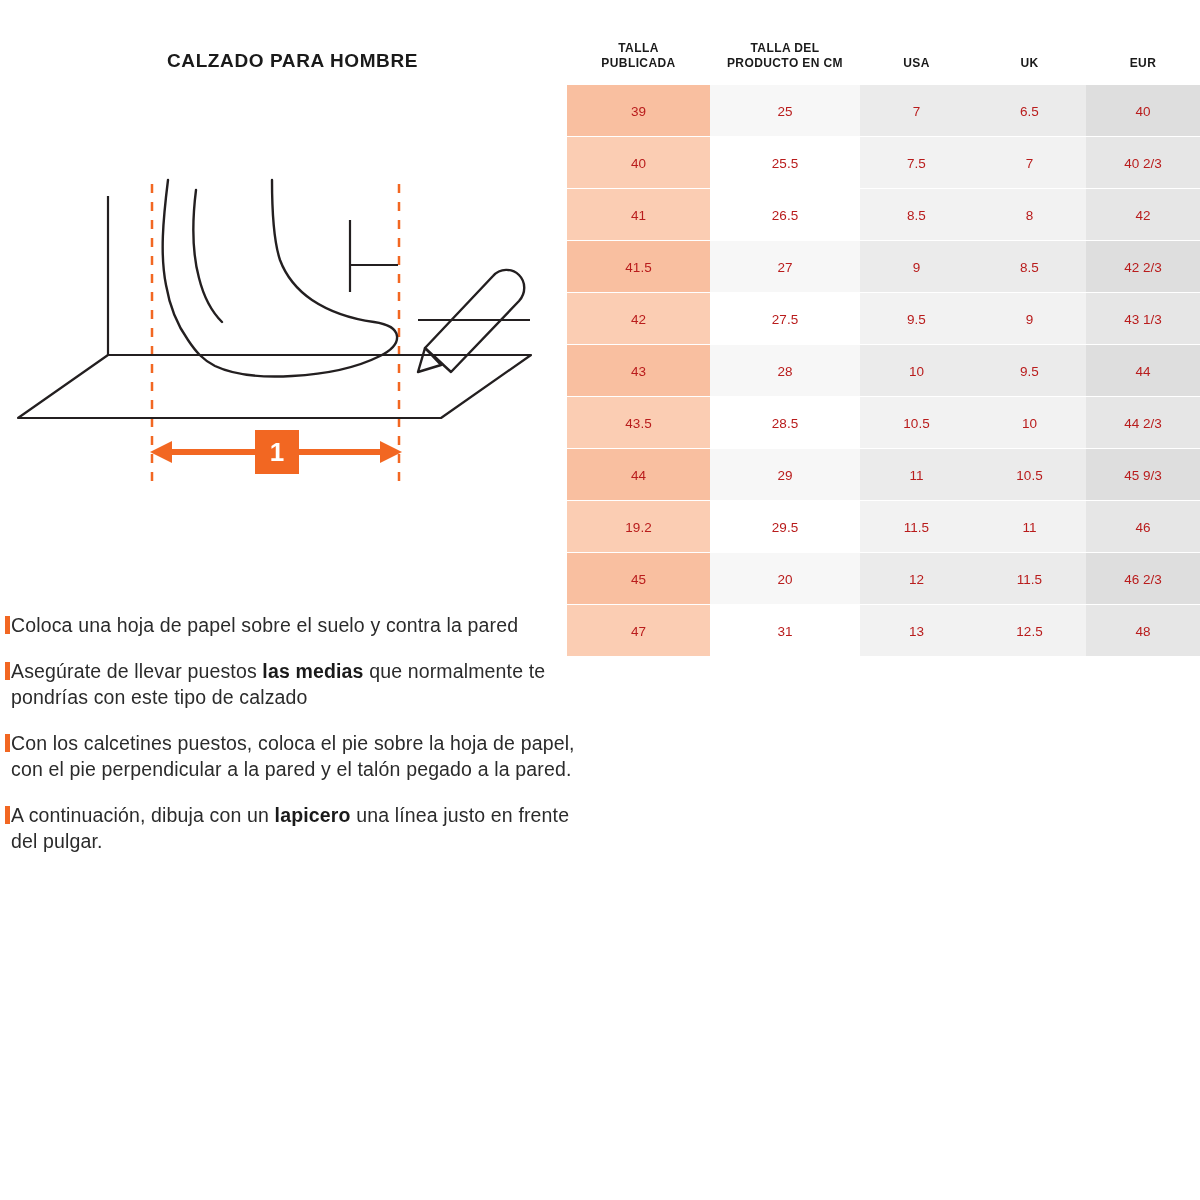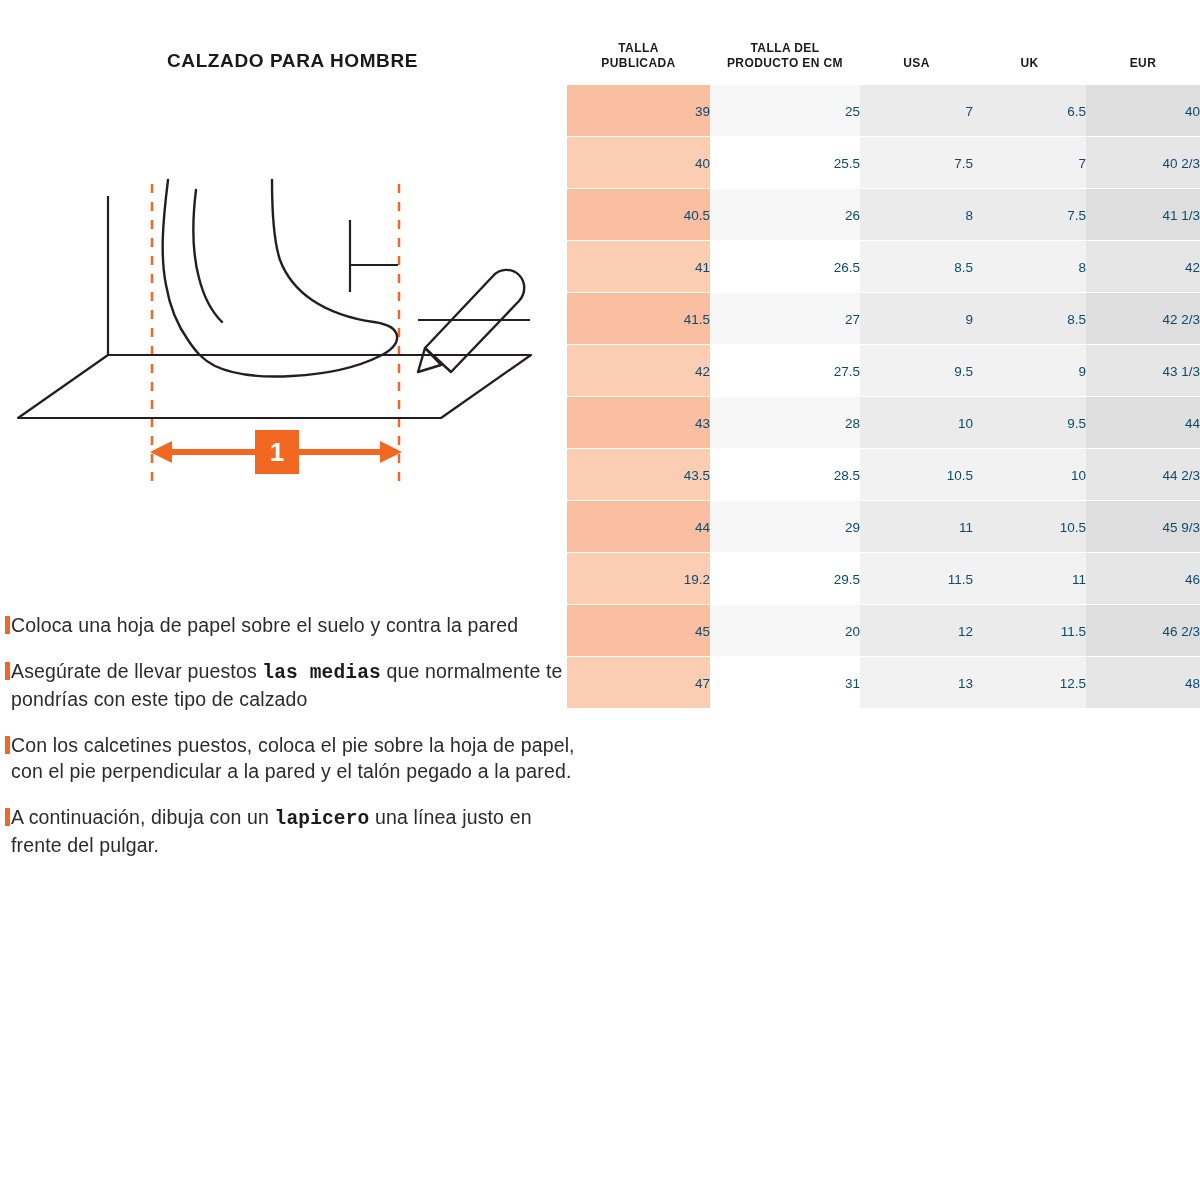--- a/index.html
+++ b/index.html
@@ -65,21 +65,20 @@
     width: 5px;
     height: 18px;
     background: #f26722;
   }
   .instruction.no-bullet {
     padding-left: 20px;
   }
   .instruction b {
     font-weight: bold;
     color: #1a1a1a;
-    font-family: Liberation Mono, monospace;
   }
 
   
   #size-table {
     position: absolute;
     left: 567px;
     top: 33px;
     width: 633px;
     border-collapse: collapse;
     table-layout: fixed;
@@ -91,22 +90,22 @@
     color: #1a1a1a;
     padding: 8px 2px 14px 2px;
     text-align: center;
     vertical-align: bottom;
     line-height: 1.25;
     background: #ffffff;
     border: none;
   }
   #size-table td {
     font-size: 13.5px;
-    text-align: right;
-    color: #0c4a6e;
+    text-align: center;
+    color: #b91c1c;
     height: 52px;
     border: none;
     padding: 0;
   }
   
   .col-pub   { width: 143px; }
   .col-cm    { width: 150px; }
   .col-usa   { width: 113px; }
   .col-uk    { width: 113px; }
   .col-eur   { width: 114px; }
@@ -211,27 +210,20 @@
         <td class="c-uk">6.5</td>
         <td class="c-eur">40</td>
       </tr>
       <tr>
         <td class="c-pub">40</td>
         <td class="c-cm">25.5</td>
         <td class="c-usa">7.5</td>
         <td class="c-uk">7</td>
         <td class="c-eur">40 2/3</td>
       </tr>
-      <tr class="alt">
-        <td class="c-pub">40.5</td>
-        <td class="c-cm">26</td>
-        <td class="c-usa">8</td>
-        <td class="c-uk">7.5</td>
-        <td class="c-eur">41 1/3</td>
-      </tr>
       <tr>
         <td class="c-pub">41</td>
         <td class="c-cm">26.5</td>
         <td class="c-usa">8.5</td>
         <td class="c-uk">8</td>
         <td class="c-eur">42</td>
       </tr>
       <tr class="alt">
         <td class="c-pub">41.5</td>
         <td class="c-cm">27</td>

